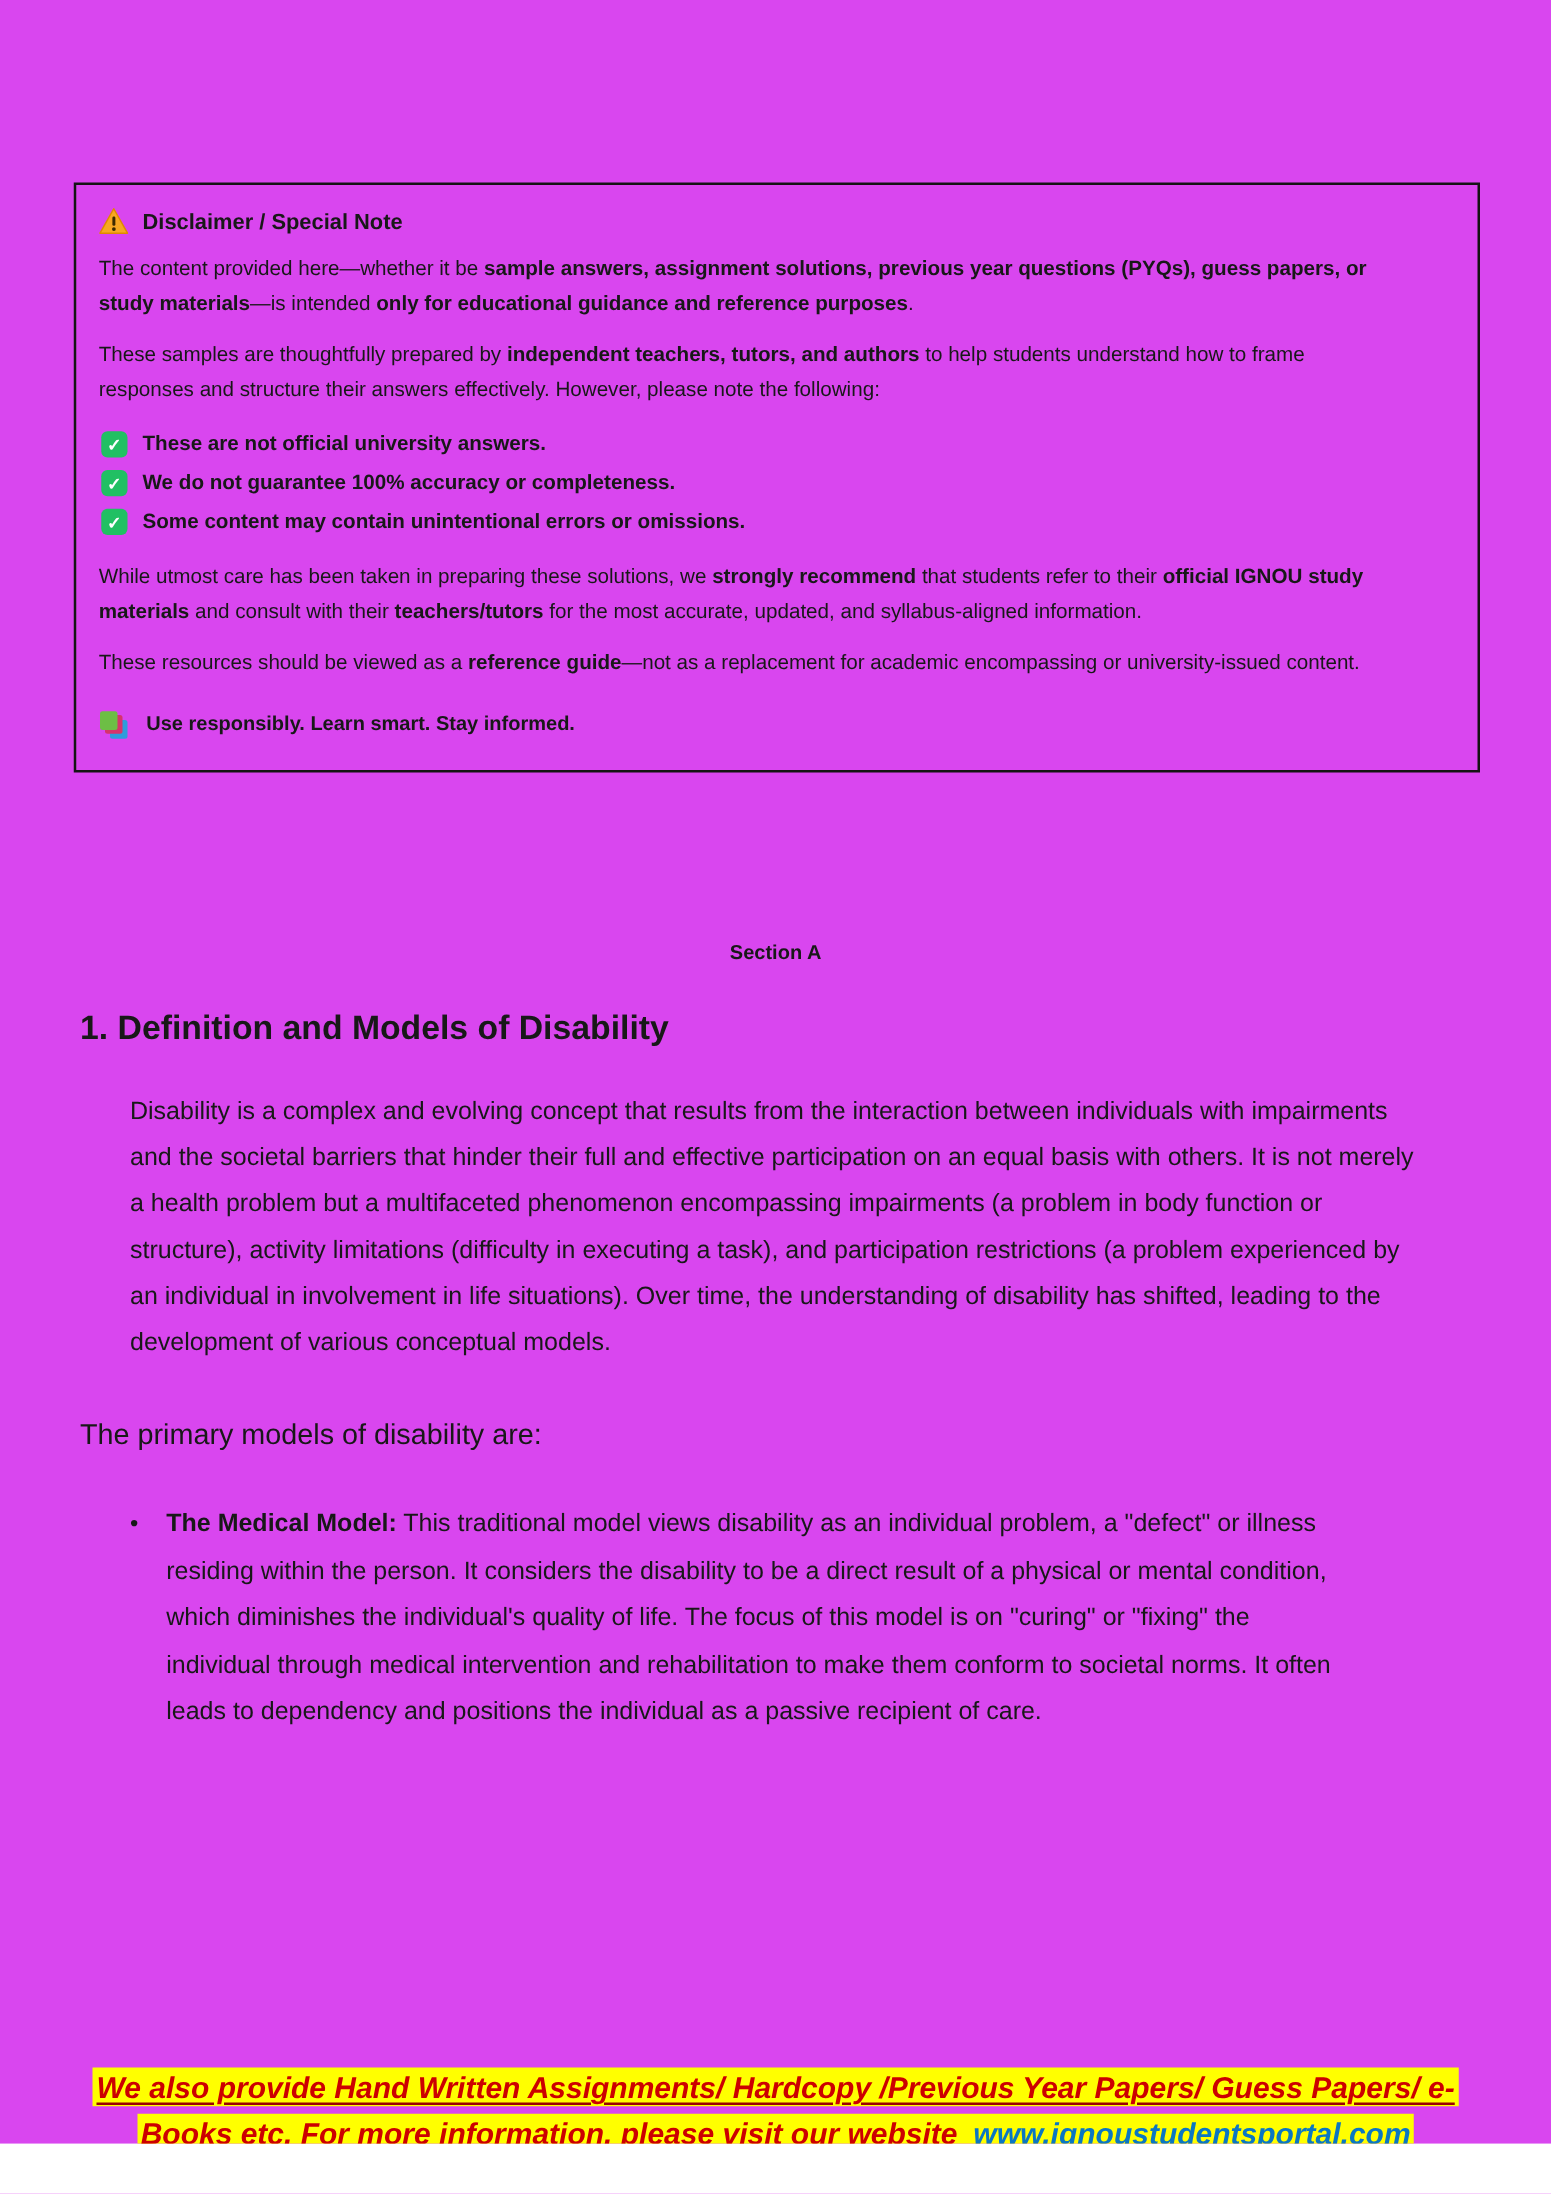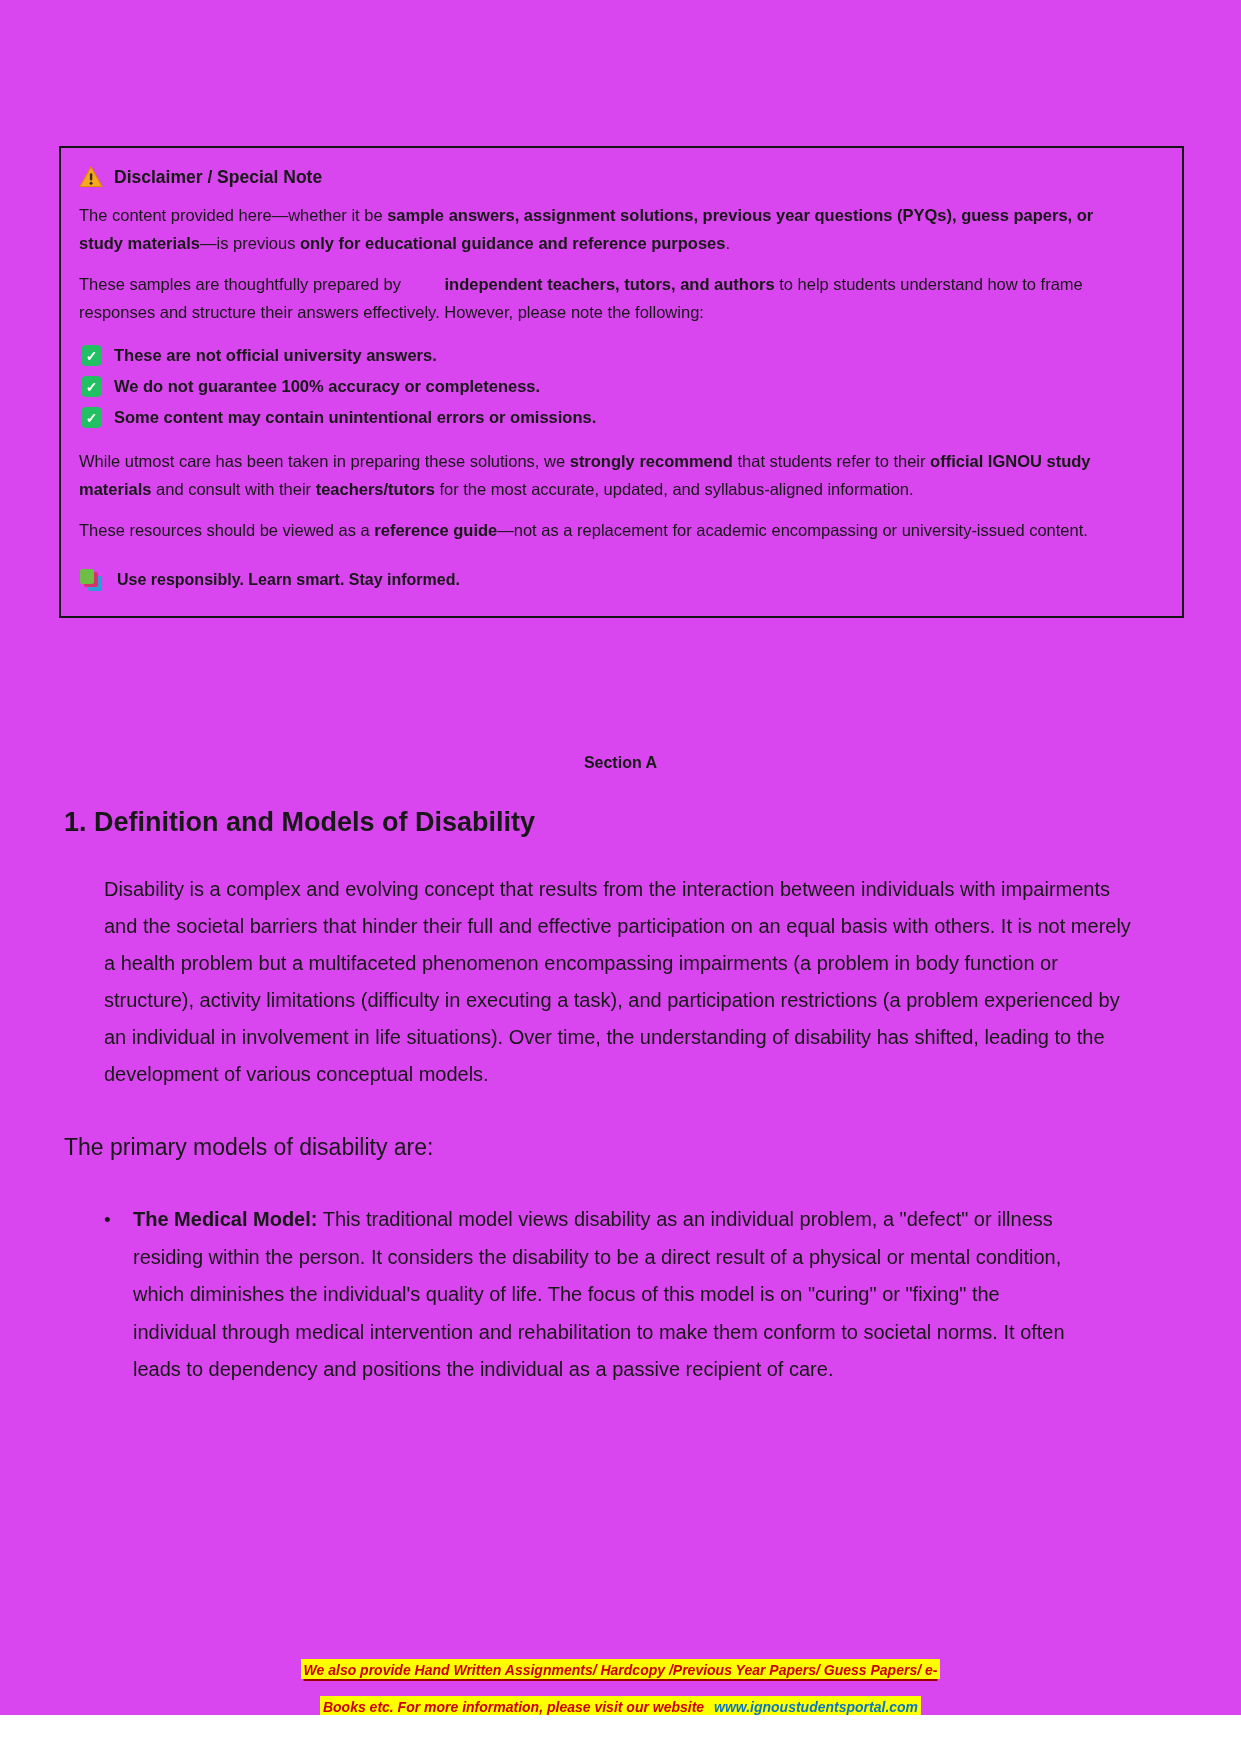--- a/index.html
+++ b/index.html
@@ -61,21 +61,21 @@
   .bullet-list li .dot {
     position:absolute; left:40px; top:0;
     font-size:19px;
   }
 
   
   .page-footer {
     position:absolute; left:0; right:0; top:1652px;
     text-align:center;
     font-style:italic; font-weight:700;
-    font-size:14px; line-height:37px;
+    font-size:24px; line-height:37px;
   }
   .page-footer span { background:#FFFF00; padding:3px 3px 1px; }
   .ftr-red {
     color:#CC0000;
     text-decoration:underline;
     text-decoration-color:#9a0000;
     text-decoration-thickness:2px;
     text-underline-offset:4px;
   }
   .ftr-link {
@@ -97,22 +97,22 @@
       <span class="warn-icon">
         <svg viewBox="0 0 24 22" width="24" height="22" aria-hidden="true">
           <path d="M12 1 L23 20.5 H1 Z" fill="#F7A823" stroke="#E08A00" stroke-width="1.2" stroke-linejoin="round"></path>
           <rect x="10.9" y="7.2" width="2.4" height="7.4" rx="1.1" fill="#3d2b00"></rect>
           <circle cx="12.1" cy="17.2" r="1.5" fill="#3d2b00"></circle>
         </svg>
       </span>
       <span class="disc-title">Disclaimer / Special Note</span>
     </div>
 
-    <p><span>The content provided here—whether it be </span><span style="font-weight: 700;">sample answers, assignment solutions, previous year questions (PYQs), guess papers, or study materials</span><span>—is previous </span><span style="font-weight: 700;">only for educational guidance and reference purposes</span><span>.</span></p>
-    <p><span>These samples are thoughtfully prepared by </span><span style="font-weight: 700; margin-left: 39px;">independent teachers, tutors, and authors</span><span> to help students understand how to frame responses and structure their answers effectively. However, please note the following:</span></p>
+    <p><span>The content provided here—whether it be </span><span style="font-weight: 700;">sample answers, assignment solutions, previous year questions (PYQs), guess papers, or study materials</span><span>—is intended </span><span style="font-weight: 700;">only for educational guidance and reference purposes</span><span>.</span></p>
+    <p><span>These samples are thoughtfully prepared by </span><span style="font-weight: 700;">independent teachers, tutors, and authors</span><span> to help students understand how to frame responses and structure their answers effectively. However, please note the following:</span></p>
 
     <ul class="checklist">
       <li>
         <span class="check-icon">✓</span>
         <b>These are not official university answers.</b>
       </li>
       <li>
         <span class="check-icon">✓</span>
         <b>We do not guarantee 100% accuracy or completeness.</b>
       </li>

